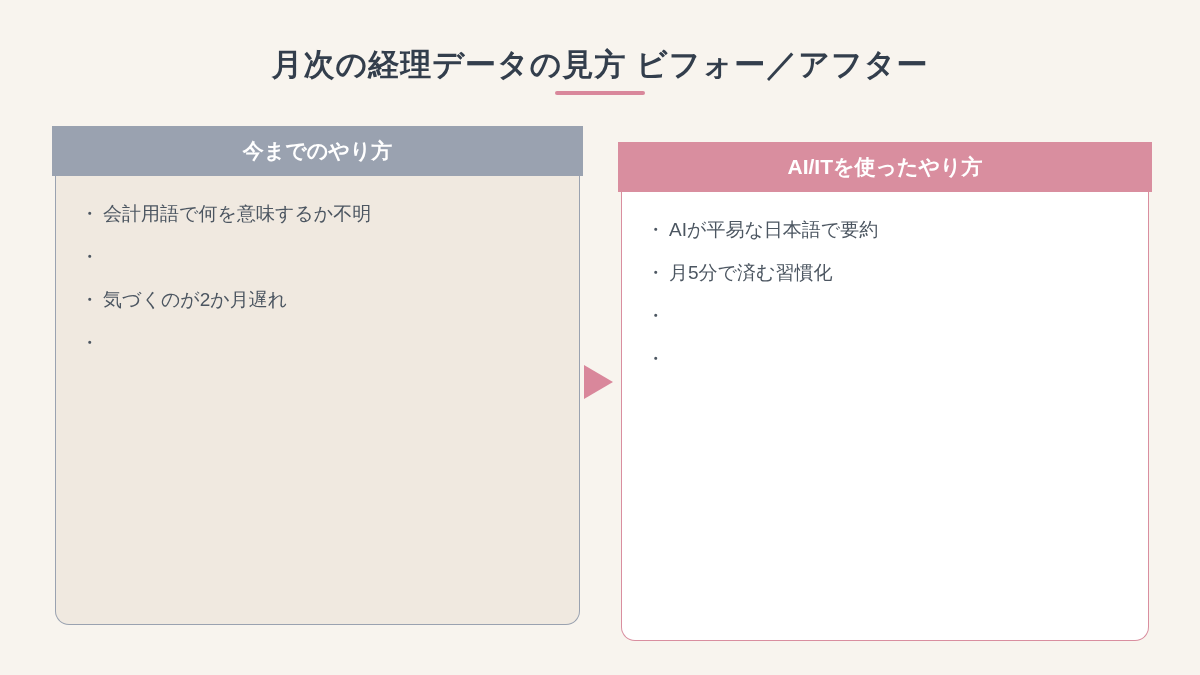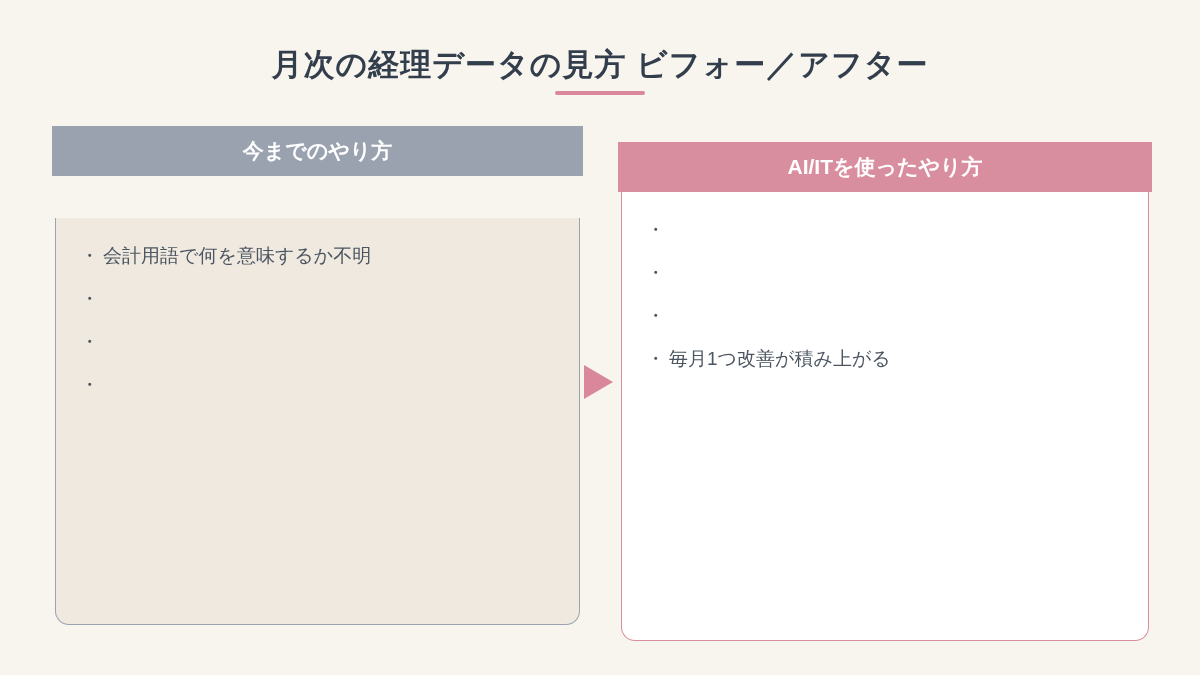--- a/index.html
+++ b/index.html
@@ -47,21 +47,21 @@
     border-radius: 2px;
     background: var(--accent-pink);
   }
   .panel {
     position: absolute;
     top: 126px;
     height: 499px;
     display: flex;
     flex-direction: column;
   }
-  .panel-before { left: 52px;  width: 531px; gap: 42px; }
+  .panel-before { left: 52px;  width: 531px; }
   .panel-after  { left: 618px; width: 534px; margin-top: 16px; }
   .panel-header {
     height: 50px;
     line-height: 50px;
     text-align: center;
     color: #ffffff;
     font-weight: bold;
     font-size: 21px;
     flex: 0 0 auto;
   }
@@ -122,49 +122,51 @@
             <span class="bullet">・</span>
             <span>会計用語で何を意味するか不明</span>
           </li>
 
           <li>
             <span class="bullet">・</span>
           </li>
 
           <li>
             <span class="bullet">・</span>
+            <span>気づくのが2か月遅れ</span>
           </li>
 
           <li>
             <span class="bullet">・</span>
           </li>
         </ul>
     </div>
   </section>
 
   <div class="arrow-right"></div>
 
   <section class="panel panel-after">
     <header class="panel-header">AI/ITを使ったやり方</header>
     <div class="panel-body">
       <ul class="bullet-list">
 
           <li>
             <span class="bullet">・</span>
+            <span>AIが平易な日本語で要約</span>
+          </li>
+
+          <li>
+            <span class="bullet">・</span>
+            <span>月5分で済む習慣化</span>
           </li>
 
           <li>
             <span class="bullet">・</span>
           </li>
 
           <li>
             <span class="bullet">・</span>
           </li>
-
-          <li>
-            <span class="bullet">・</span>
-            <span>毎月1つ改善が積み上がる</span>
-          </li>
         </ul>
     </div>
   </section>
 
 </div>
 
 </body></html>

